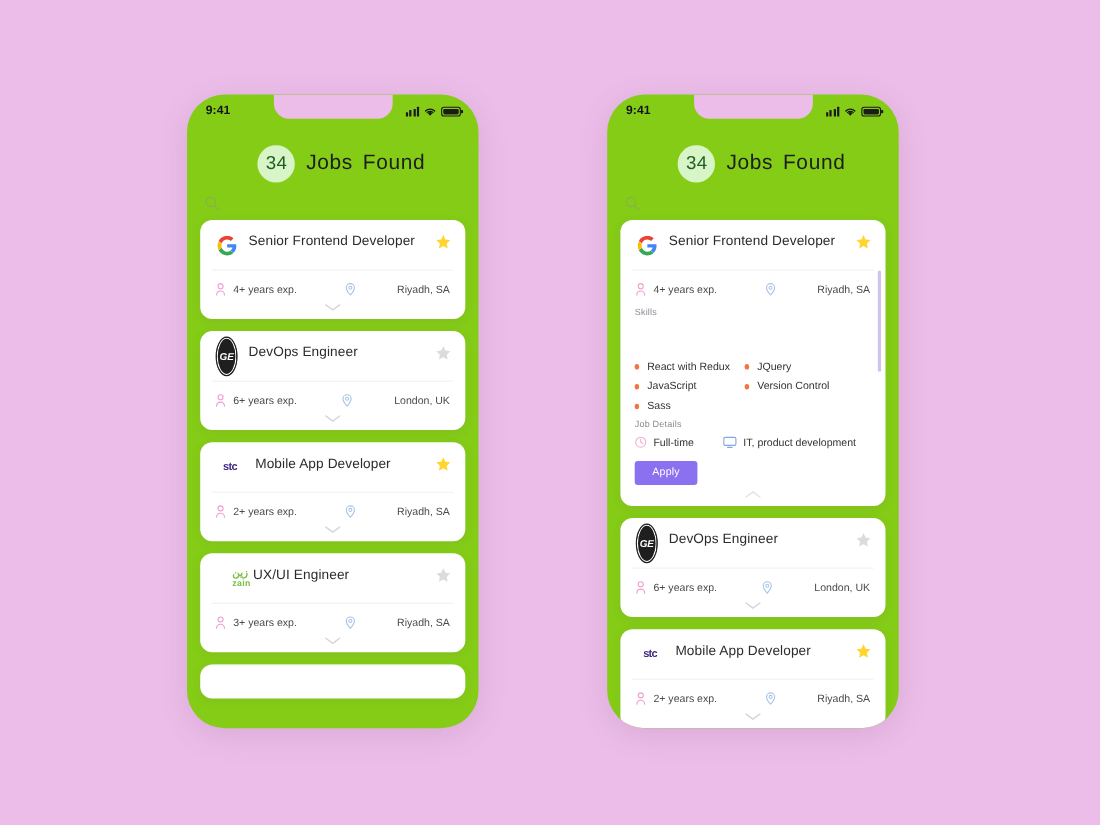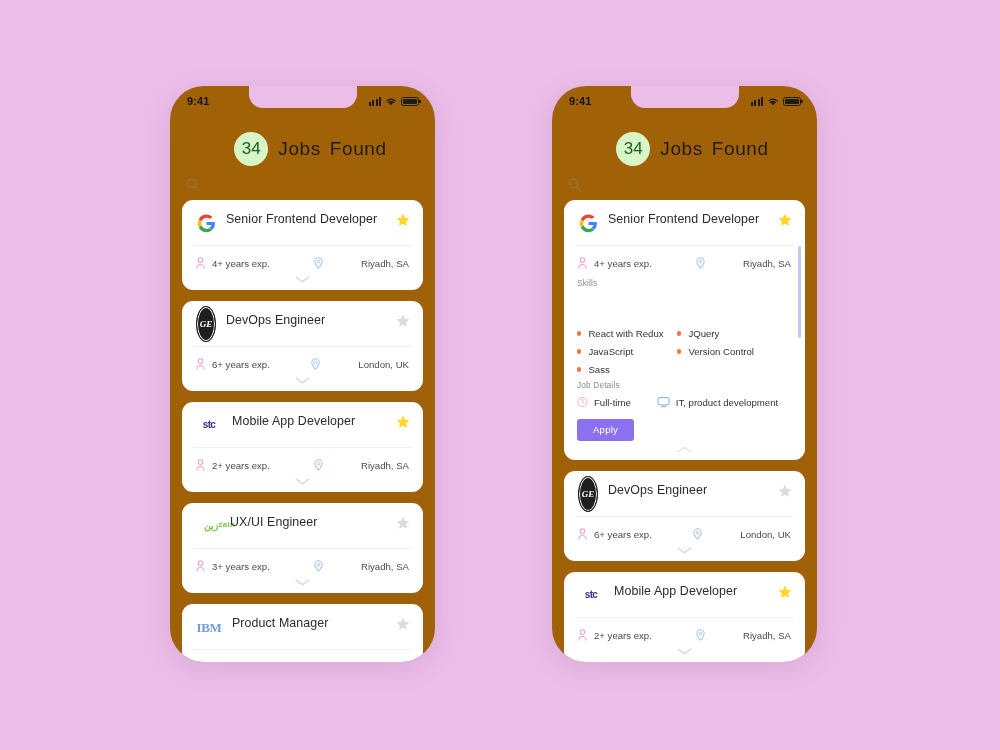--- a/index.html
+++ b/index.html
@@ -7,21 +7,21 @@
     width: 1000px; height: 750px;
     overflow: hidden;
     background: #ebbde8;
     font-family: "Liberation Sans", sans-serif;
   }
   .stage { position: relative; width: 1000px; height: 750px; }
 
   
   .phone {
     position: absolute;
-    background: #a16207;
+    background: #84cc16;
     border-radius: 34px;
     overflow: hidden;
     box-shadow: 0 6px 26px rgba(150,90,150,.18);
   }
   .phone.left  { left: 170px; top: 86px;  width: 265px; height: 576px; }
   .phone.right { left: 552px; top: 86px;  width: 265px; height: 576px; }
 
   .notch {
     position: absolute; top: 0; left: 50%; transform: translateX(-50%);
     width: 108px; height: 22px;
@@ -165,28 +165,28 @@
   .ibm-text {
     font-family: "Liberation Serif", serif;
     font-weight: bold; font-size: 13px; color: #6f9fd4;
     letter-spacing: -.4px; line-height: 1;
   }
   .stc-text {
     font-family: "Liberation Sans", sans-serif;
     font-weight: bold; font-size: 10px; color: #432b86;
     letter-spacing: -.6px; line-height: 1;
   }
-  .zain-wrap { display:flex; flex-direction:row; align-items:flex-start; line-height:1;margin-left:23px; }
+  .zain-wrap { display:flex; flex-direction:column; align-items:flex-start; line-height:1;margin-left:23px; }
   .zain-ar { font-size: 9.5px; color: #7ac143; font-weight: bold; }
   .zain-en { font-size: 8px; color: #7ac143; font-weight: bold; letter-spacing: .3px; }
   .ge-logo {
     width: 20px; height: 36px; border-radius: 50%;
     background: #1f1f1f;
     display:flex; align-items:center; justify-content:center;
-    color:#fff; font-family: Liberation Serif, serif;
+    color:#fff; font-family: Liberation Sans, sans-serif;
     font-style: italic; font-size: 9px; font-weight: bold;
     border: 1.4px solid #1f1f1f;
     box-shadow: inset 0 0 0 1px #fff;
   }
 </style>
 </head>
 <body>
 
 <div class="stage">
 
@@ -367,29 +367,20 @@
           </span>
         </div>
         <div class="chev">
           <svg width="15" height="7" viewBox="0 0 15 7">
               <path d="M1.2 1.2 L7.5 5.8 L13.8 1.2" fill="none" stroke="#d4d4da" stroke-width="1.3" stroke-linecap="round"></path>
             </svg>
         </div>
       </div>
 
       <div class="card">
-        <div class="card-head">
-          <span class="logo" style="width:28px">
-            <span class="ibm-text">IBM</span>
-          </span>
-          <span class="job-title">Product Manager</span>
-          <svg class="star" viewBox="0 0 24 24">
-              <path fill="#dcdcdf" d="M12 2.4l2.9 6.1 6.6.9-4.8 4.7 1.2 6.7L12 17.6 6.1 20.8l1.2-6.7L2.5 9.4l6.6-.9z"></path>
-            </svg>
-        </div>
         <div class="divider"></div>
         <div style="height:30px"></div>
       </div>
 
     </div>
   </div>
 
   <div class="phone right">
     <div class="notch"></div>
 

